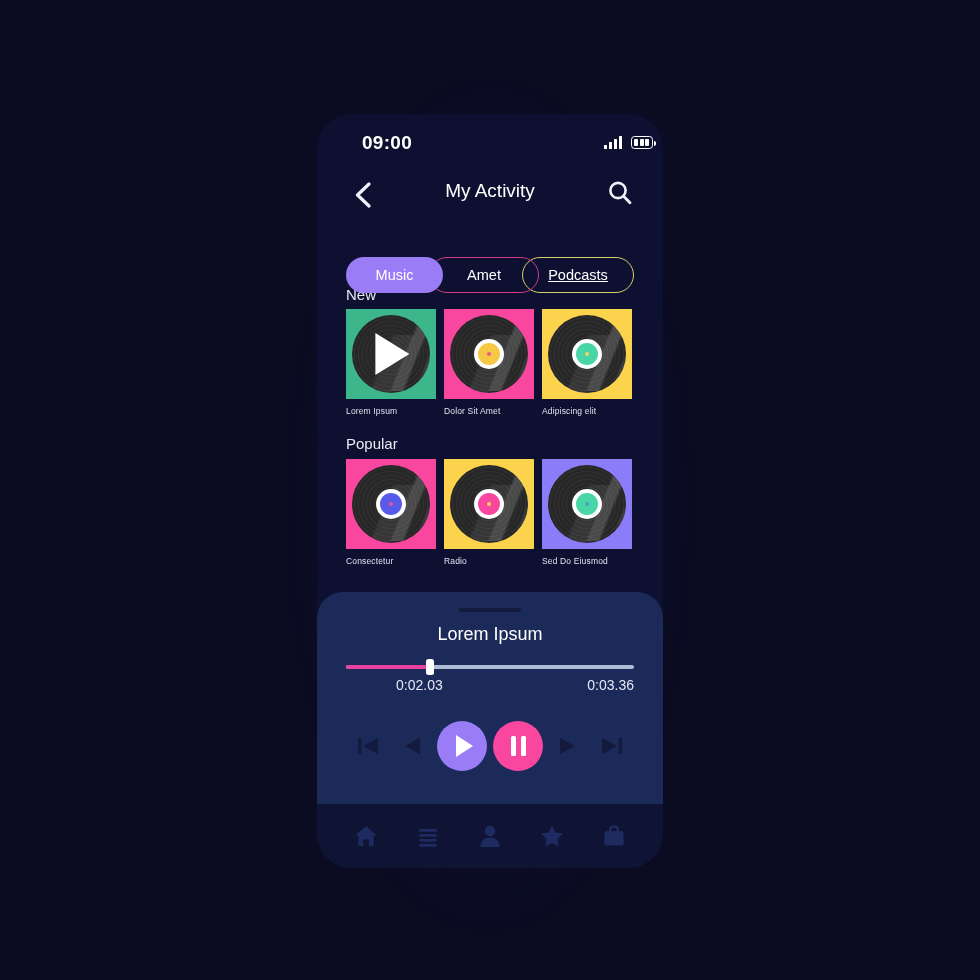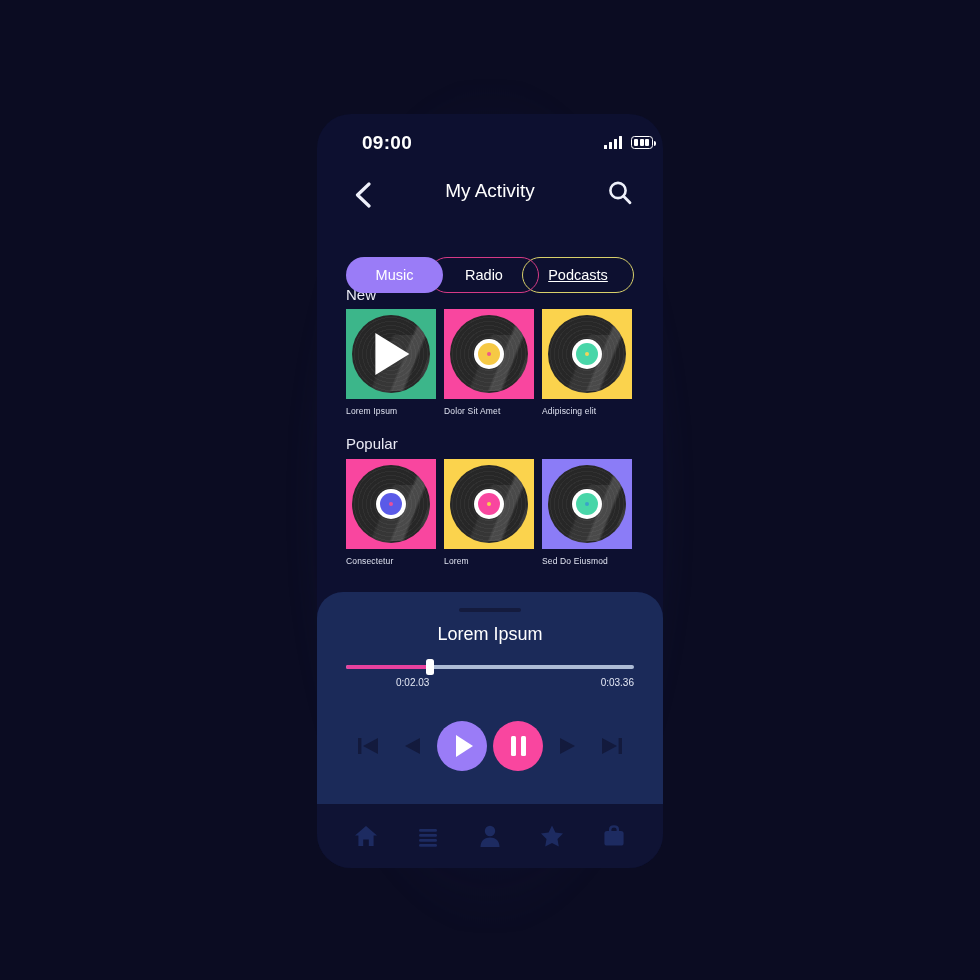--- a/index.html
+++ b/index.html
@@ -82,21 +82,21 @@
   
   .player{ position:absolute; left:0; top:478px; width:100%; height:212px;
            background:#1b2a59; border-radius:26px 26px 0 0; }
   .handle{ position:absolute; left:50%; top:16px; transform:translateX(-50%);
            width:62px; height:4px; border-radius:2px; background:#141b3e; }
   .track-title{ position:absolute; left:0; top:32px; width:100%; text-align:center; font-size:18px; color:#ffffff; }
   .progress-wrap{ position:absolute; left:29px; top:73px; width:288px; }
   .progress-track{ position:relative; height:4px; border-radius:2px; background:#aebcd6; }
   .progress-fill{ position:absolute; left:0; top:0; height:4px; border-radius:2px; background:#e8419e; }
   .progress-thumb{ position:absolute; top:-6px; width:8px; height:16px; border-radius:2.5px; background:#ffffff; transform:translateX(-4px); }
-  .times{ position:relative; margin-top:8px; height:12px; font-size:10px; color:#e4e8f5; }
+  .times{ position:relative; margin-top:8px; height:12px; font-size:14px; color:#e4e8f5; }
   .t-cur{ position:absolute; left:50px; } .t-tot{ position:absolute; right:0; }
 
   .controls{ position:absolute; left:0; top:126px; width:100%; height:56px;
              display:flex; align-items:center; justify-content:center; gap:0; }
   .ctl{ display:flex; align-items:center; justify-content:center; }
   .ctl.sm{ width:44px; height:44px; }
   .ctl.circle{ width:50px; height:50px; border-radius:50%; margin:0 3px; }
   .c-play{ background:#9a7cf7; } .c-pause{ background:#f9469f; }
   .tri-r{ width:0;height:0;border-left:17px solid #ffffff;border-top:11px solid transparent;border-bottom:11px solid transparent; margin-left:5px;}
   .pausebars{ display:flex; gap:5px; }
@@ -142,21 +142,21 @@
       <div class="search-btn">
         <svg width="28" height="28" viewBox="0 0 28 28">
           <circle cx="12" cy="11.5" r="7.6" stroke="#eef0fa" stroke-width="2.6" fill="none"></circle>
           <line x1="17.6" y1="17.2" x2="24" y2="23.8" stroke="#eef0fa" stroke-width="2.8" stroke-linecap="round"></line>
         </svg>
       </div>
     </div>
 
     <div class="tabs">
       <div class="tab music">Music</div>
-      <div class="tab radio">Radio</div>
+      <div class="tab radio">Amet</div>
       <div class="tab podcasts">Podcasts</div>
     </div>
 
     <div class="section-title" style="top:172px">New</div>
     <div class="grid" style="top:195px">
 
       <div class="card">
         <div class="art" style="background:#3cb68a">
           <div class="disc">
             <div class="shine"></div>
@@ -221,21 +221,21 @@
           <div class="disc">
             <div class="shine"></div>
               <div class="shine2"></div>
           </div>
           <div class="ring">
             <div class="lab" style="background:#f9469f">
                 <div class="hole" style="background:#f6d24f"></div>
               </div>
           </div>
         </div>
-        <div class="card-label">Lorem</div>
+        <div class="card-label">Radio</div>
       </div>
 
       <div class="card">
         <div class="art" style="background:#8b7cf7">
           <div class="disc">
             <div class="shine"></div>
               <div class="shine2"></div>
           </div>
           <div class="ring">
             <div class="lab" style="background:#48d6a8">

